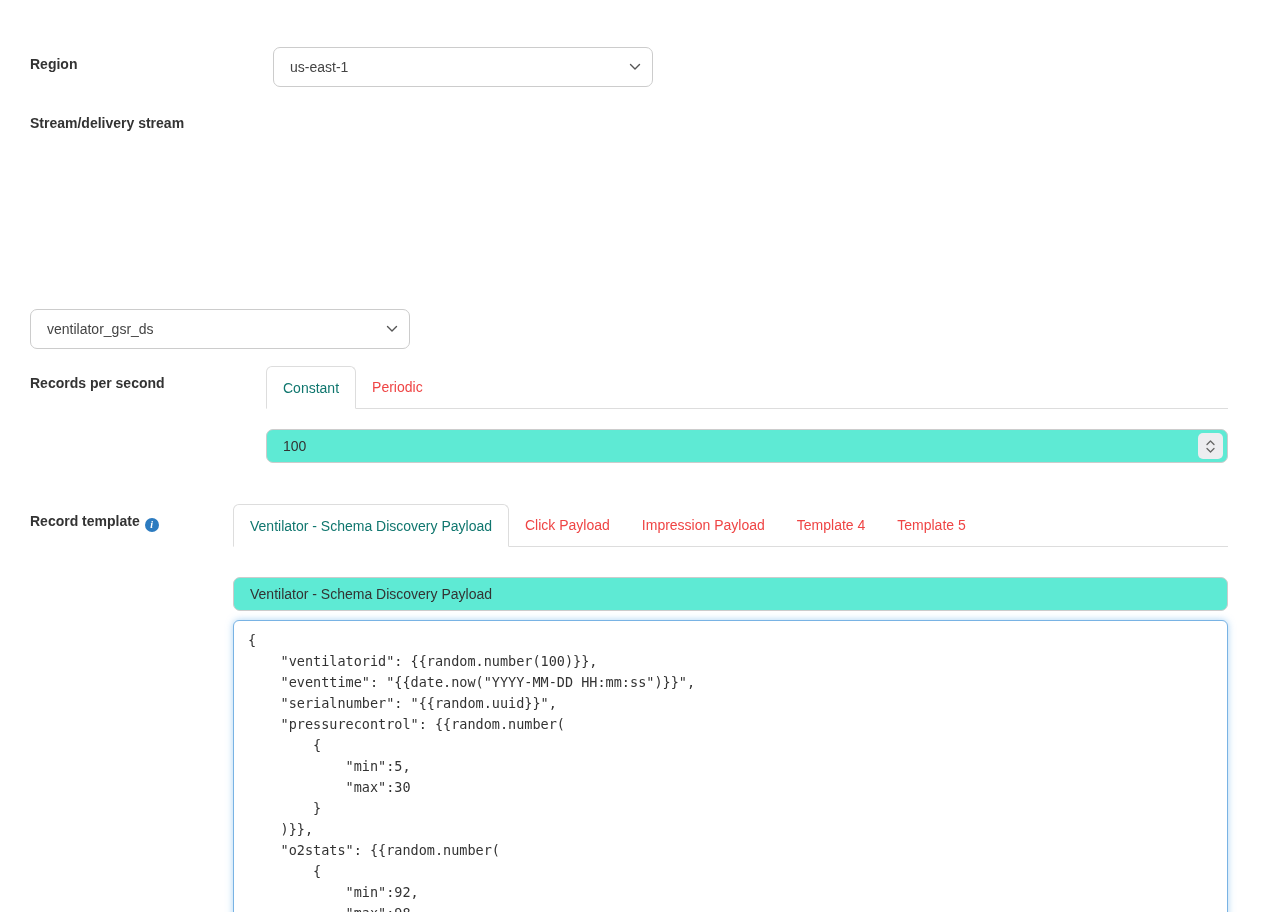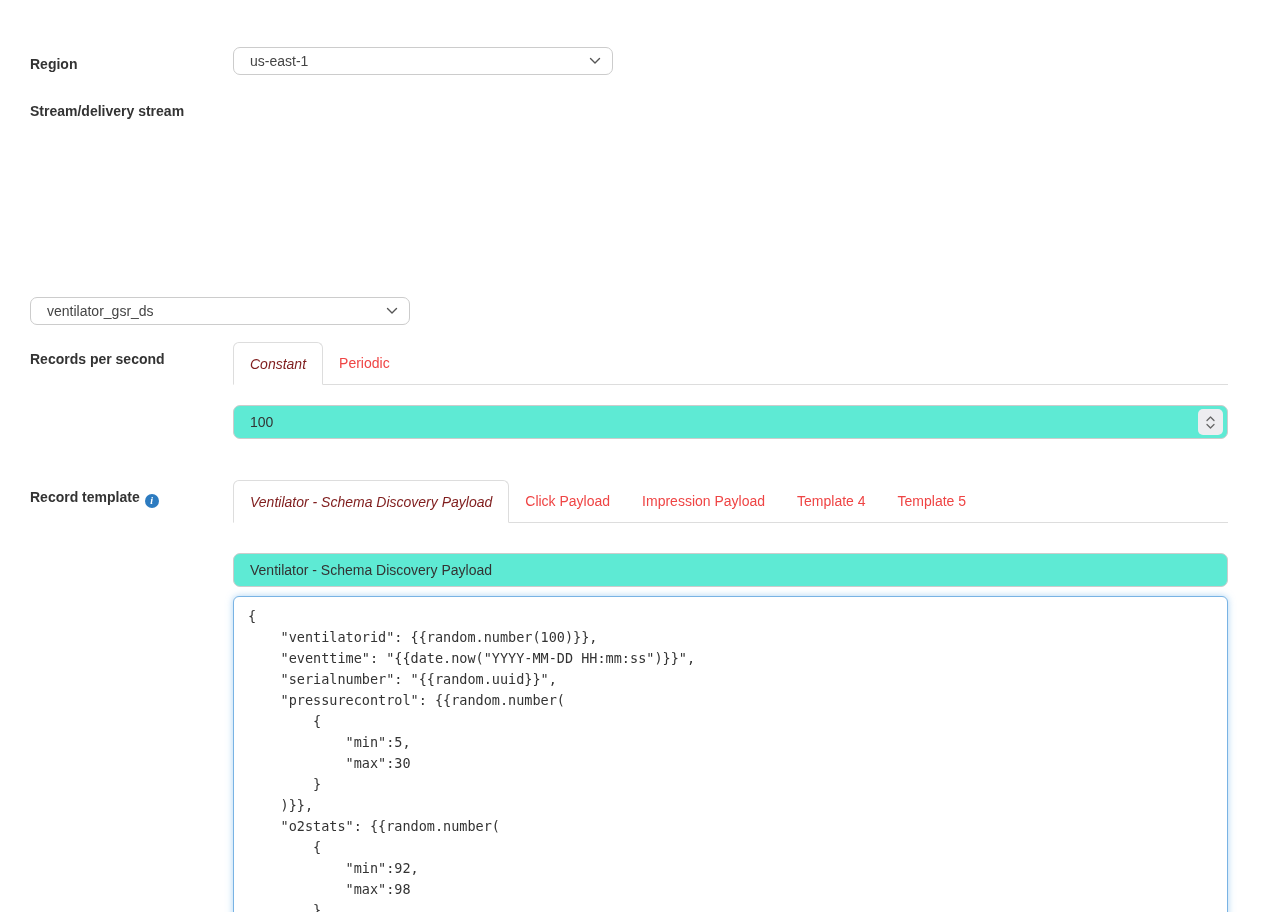--- a/index.html
+++ b/index.html
@@ -26,44 +26,43 @@
     background: #2c7bc0; color: #fff;
     font: italic 700 10px/1 "Liberation Serif", serif;
     margin-left: 5px; transform: translateY(2px);
     cursor: pointer;
   }
 
   
   .select-wrap { position: relative; width: 380px; }
   .select-wrap select {
     -webkit-appearance: none; appearance: none;
-    width: 100%; height: 28px;
+    width: 100%; height: 40px;
     border: 1px solid #ccc; border-radius: 7px;
     background: #fff; color: #444;
     font-family: "Liberation Sans", sans-serif; font-size: 14px;
     padding: 0 30px 0 16px; outline: none; cursor: pointer;
   }
   .chev {
     position: absolute; right: 12px; top: 50%;
     transform: translateY(-50%); pointer-events: none;
     display: flex;
   }
 
   
   .tabs { display: flex; border-bottom: 1px solid #ddd; }
   .tab {
     padding: 12px 16px 11px; font-size: 14px; line-height: 18px;
     white-space: nowrap; cursor: pointer;
   }
   .tab.active {
-    background: #fff; color: #7f1d1d;
+    background: #fff; color: #0f766e;
     border: 1px solid #ddd; border-bottom: 1px solid #fff;
     border-radius: 6px 6px 0 0; margin-bottom: -1px;
     cursor: default;
-    font-style: italic;
   }
   .tab.link { color: #ef4444; }
 
   
   .txt-input-wrap { position: relative; width: 100%; }
   .txt-input {
     width: 100%; height: 34px;
     border: 1px solid #ccc; border-radius: 7px;
     background: #5eead4; color: #333;
     font-family: "Liberation Sans", sans-serif; font-size: 14px;
@@ -93,23 +92,23 @@
     border: 1px solid #79b3e4; border-radius: 6px;
     box-shadow: 0 0 7px rgba(102, 175, 233, 0.55);
     outline: none; resize: none; overflow: hidden;
     padding: 9px 14px;
     font-family: "DejaVu Sans Mono", monospace;
     font-size: 13.5px; line-height: 21px; color: #333;
     white-space: pre; background: #fff;
   }
   .grip { position: absolute; right: 4px; bottom: 7px; cursor: nwse-resize; }
 
-  .mb-region { margin-bottom: 19px; }
+  .mb-region { margin-bottom: 19px; gap: 40px; }
   .mb-stream { margin-bottom: 17px; flex-direction: column; }
-  .mb-rps    { margin-bottom: 41px; }
+  .mb-rps    { margin-bottom: 41px; gap: 33px; }
   .mb-comp   { margin-bottom: 40px; }
   .gap-tabs-input { height: 20px; }
   .gap-tabs-name  { height: 30px; }
   .gap-name-ta    { height: 9px; }
 </style>
 </head>
 <body>
 
 <div class="page">
 

